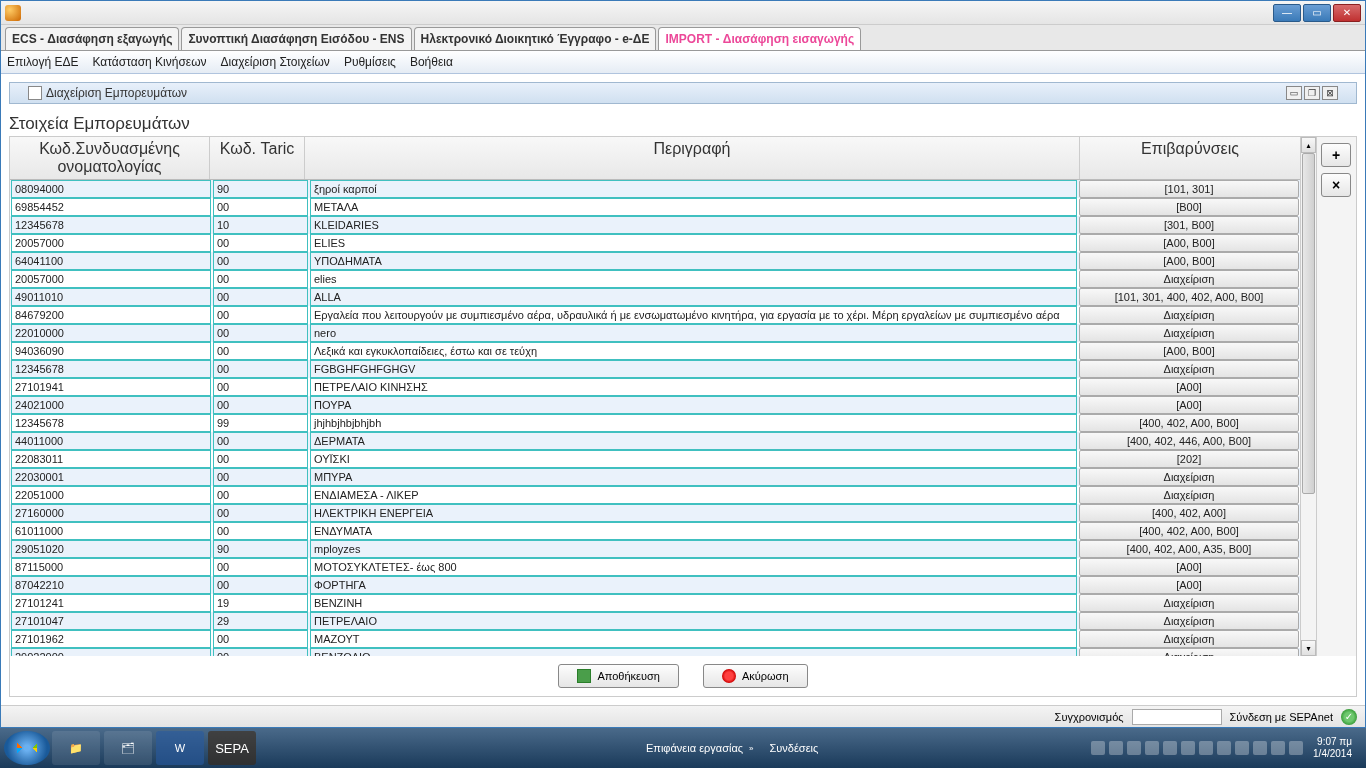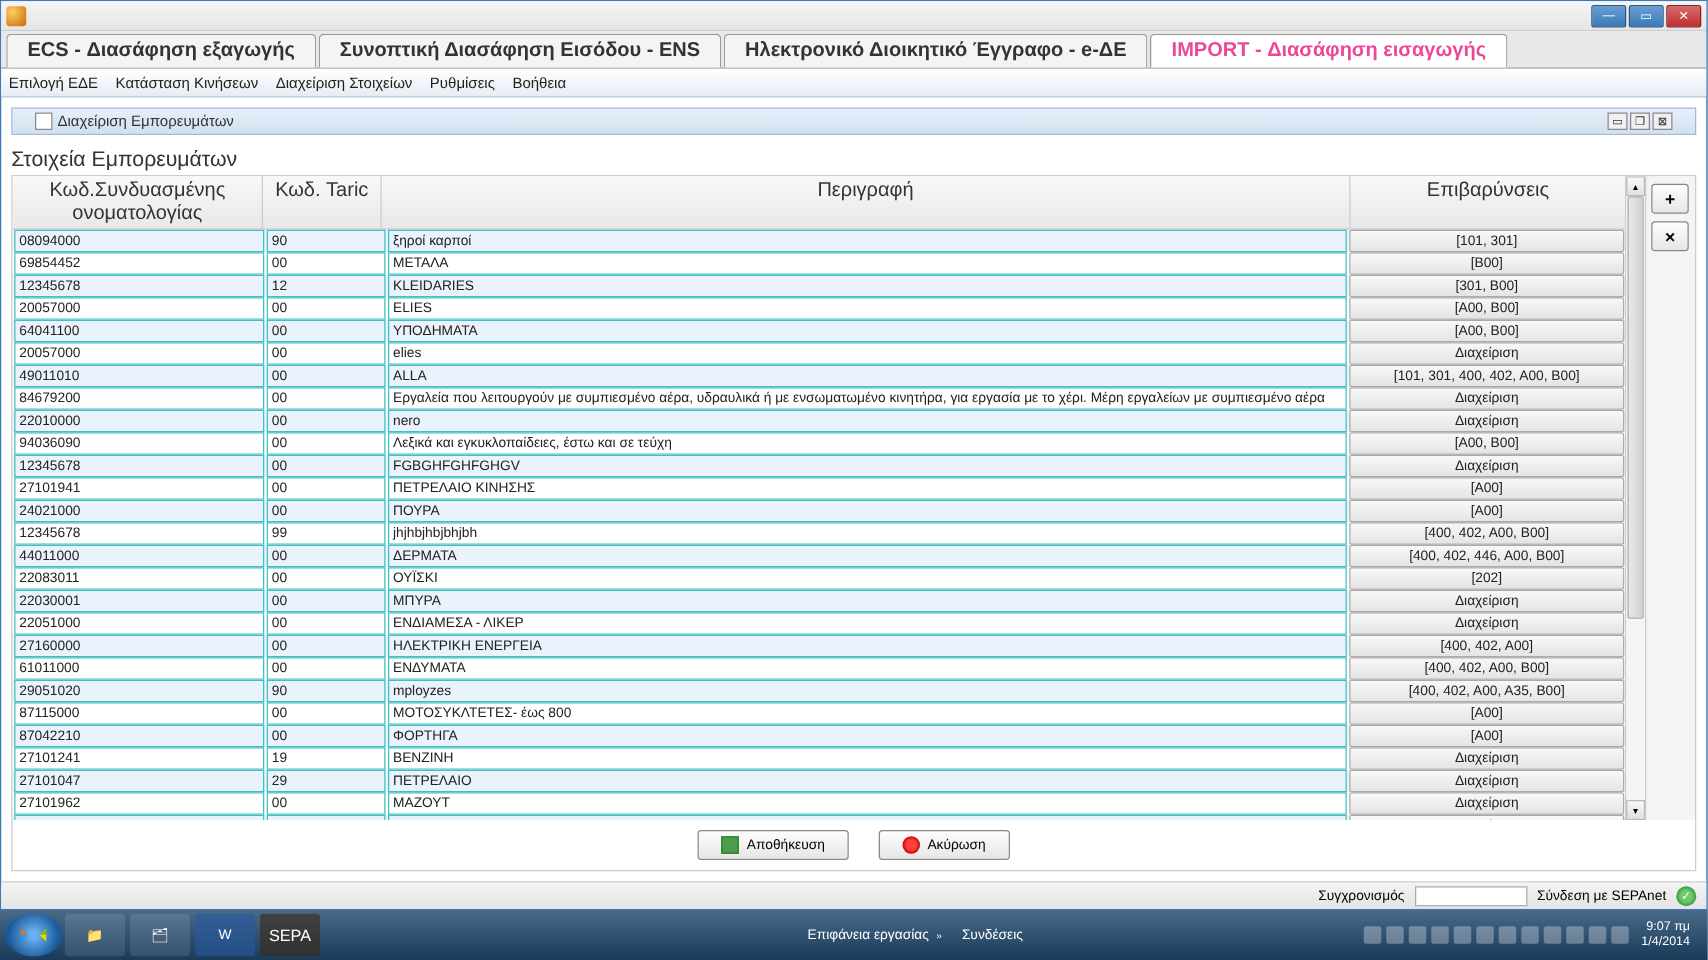--- a/index.html
+++ b/index.html
@@ -53,27 +53,27 @@
     border-radius: 2px;
   }
   .wc-btn.close { background: linear-gradient(to bottom, #d86b6b, #c03030); border-color: #8a2020; }
   .main-tabs {
     display: flex;
     background: #e8e8e8;
     border-bottom: 1px solid #999;
     padding: 2px 4px 0 4px;
   }
   .main-tab {
-    padding: 4px 16px;
+    padding: 4px 6px;
     background: #f4f4f4;
     border: 1px solid #999;
     border-bottom: none;
     margin-right: 2px;
     border-radius: 4px 4px 0 0;
-    font-size: 16px;
+    font-size: 12px;
     font-weight: bold;
     color: #333;
     cursor: pointer;
   }
   .main-tab.active {
     background: #ffffff;
     color: #ec4899;
   }
   .menubar {
     display: flex;
@@ -384,21 +384,21 @@
               <div class="cell cell-btn-like col4">[101, 301]</div>
             </div>
             <div class="grid-row">
               <div class="cell cell-input-like col1">69854452</div>
               <div class="cell cell-input-like col2">00</div>
               <div class="cell cell-input-like col3">ΜΕΤΑΛΑ</div>
               <div class="cell cell-btn-like col4">[B00]</div>
             </div>
             <div class="grid-row">
               <div class="cell cell-input-like col1">12345678</div>
-              <div class="cell cell-input-like col2">12</div>
+              <div class="cell cell-input-like col2">10</div>
               <div class="cell cell-input-like col3">KLEIDARIES</div>
               <div class="cell cell-btn-like col4">[301, B00]</div>
             </div>
             <div class="grid-row">
               <div class="cell cell-input-like col1">20057000</div>
               <div class="cell cell-input-like col2">00</div>
               <div class="cell cell-input-like col3">ELIES</div>
               <div class="cell cell-btn-like col4">[A00, B00]</div>
             </div>
             <div class="grid-row">

